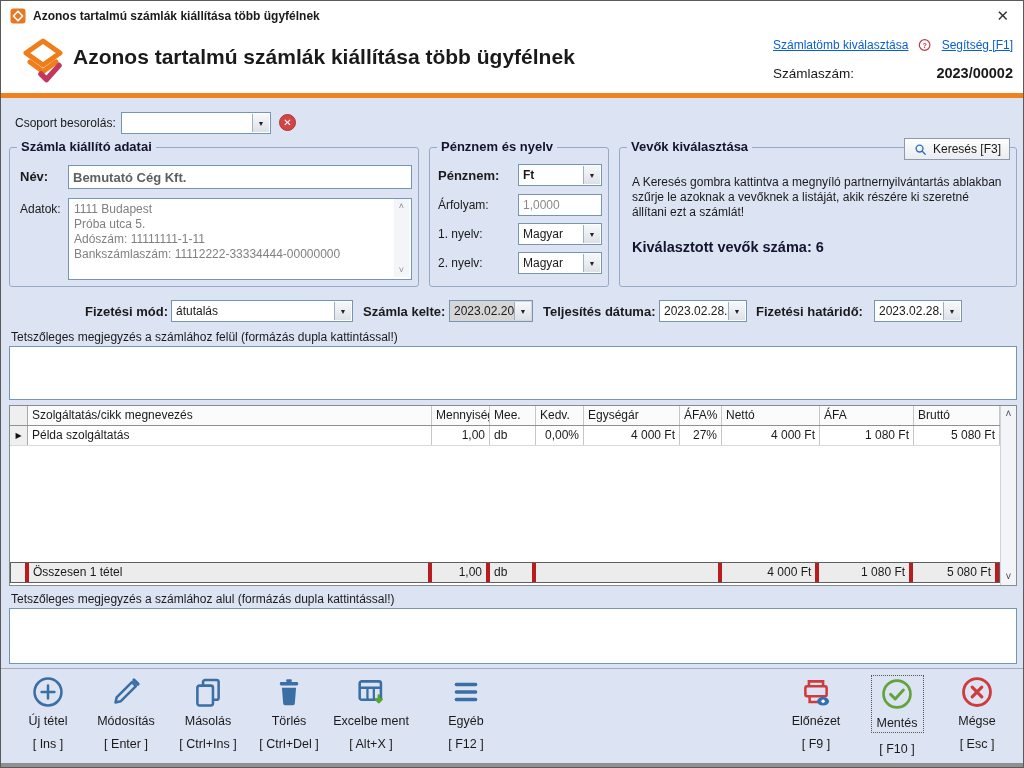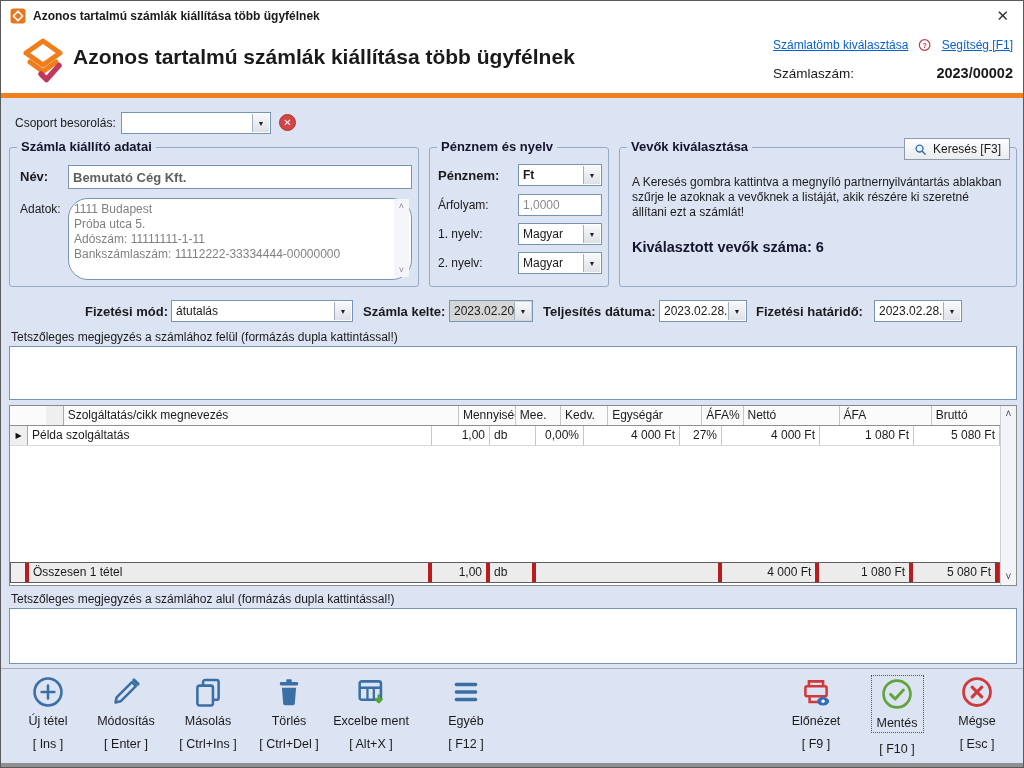--- a/index.html
+++ b/index.html
@@ -54,21 +54,21 @@
     padding:0 8px;font-size:12px;color:#1a1a1a;cursor:pointer;}
   textarea.comment{position:absolute;box-sizing:border-box;border:1px solid #7695b5;background:#fff;
     resize:none;font-family:"Liberation Sans",sans-serif;font-size:12px;padding:3px;}
   
   .grid{position:absolute;left:8px;top:404px;width:1008px;height:181px;background:#fff;
     border:1px solid #8a8a8a;box-sizing:border-box;}
   .grow{display:flex;height:20px;box-sizing:border-box;}
   .gc{box-sizing:border-box;border-right:1px solid #c6c6c6;padding:2px 4px;font-size:12px;
     color:#1a1a1a;overflow:hidden;white-space:nowrap;}
   .gc.r{text-align:right;}
-  .ghead{background:#fbfbfb;border-bottom:1px solid #909090;padding-left:36px;}
+  .ghead{background:#fbfbfb;border-bottom:1px solid #909090;}
   .gdata{border-bottom:1px solid #d9d9d9;}
   .sel{background:#efefef;border-right:1px solid #a9a9a9;display:flex;align-items:center;justify-content:center;
     font-size:8px;color:#111;padding:0;}
   .w0{width:18px}.w1{width:404px}.w2{width:58px}.w3{width:46px}.w4{width:48px}.w5{width:96px}
   .w6{width:42px}.w7{width:98px}.w8{width:94px}.w9{width:86px}.wm{width:186px}
   .gfoot{position:absolute;left:0;right:16px;bottom:2px;height:21px;display:flex;
     background:#ececec;border:1px solid #5f5f5f;box-sizing:border-box;}
   .gfoot .gc{border-right:4px solid #b91c1c;}
   .vscroll{position:absolute;right:0;top:0;bottom:0;width:16px;background:#f2f4f8;
     border-left:1px solid #ccd2dc;display:flex;flex-direction:column;justify-content:space-between;
@@ -128,21 +128,21 @@
   </div>
   <span class="clear-ico" style="left:278px;top:113px;">✕</span>
 
   <div class="groupbox" style="left:8px;top:146px;width:410px;height:140px;">
     <span class="legend">Számla kiállító adatai</span>
     <span class="lbl b" style="left:10px;top:21px;">Név:</span>
     <div class="field" style="left:58px;top:17px;width:344px;height:24px;">
       <span class="value bold" style="color:#5f5f5f;font-size:13px;">Bemutató Cég Kft.</span>
     </div>
     <span class="lbl" style="left:10px;top:54px;">Adatok:</span>
-    <div class="memo" style="left:58px;top:50px;width:344px;height:82px;padding-right:20px;border-radius:20px;">1111 Budapest
+    <div class="memo" style="left:58px;top:50px;width:344px;height:82px;padding-right:20px;">1111 Budapest
 Próba utca 5.
 Adószám: 11111111-1-11
 Bankszámlaszám: 11112222-33334444-00000000</div>
     <div class="mini-scroll" style="right:9px;top:51px;bottom:9px;">
       <span>˄</span>
       <span>˅</span>
     </div>
   </div>
 
   <div class="groupbox" style="left:428px;top:146px;width:180px;height:140px;">

